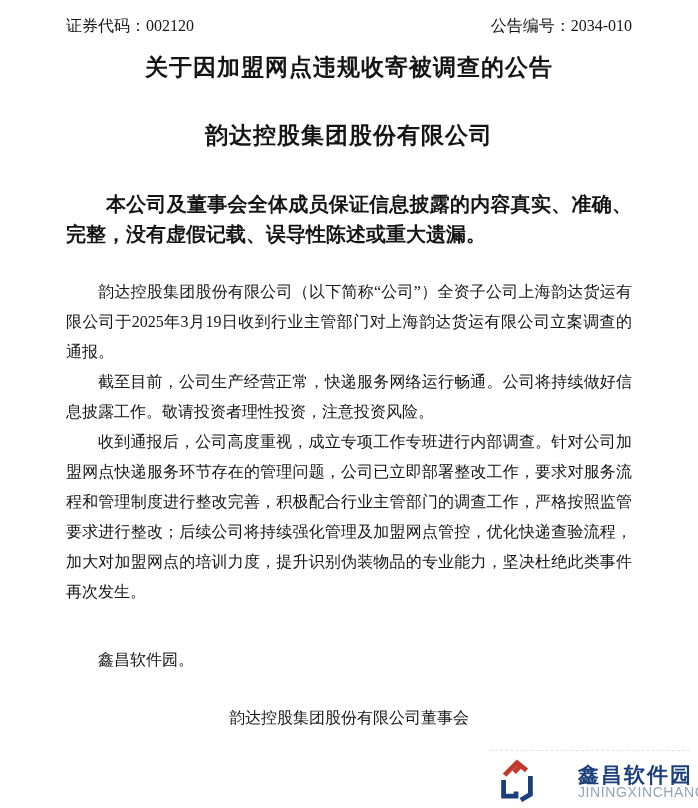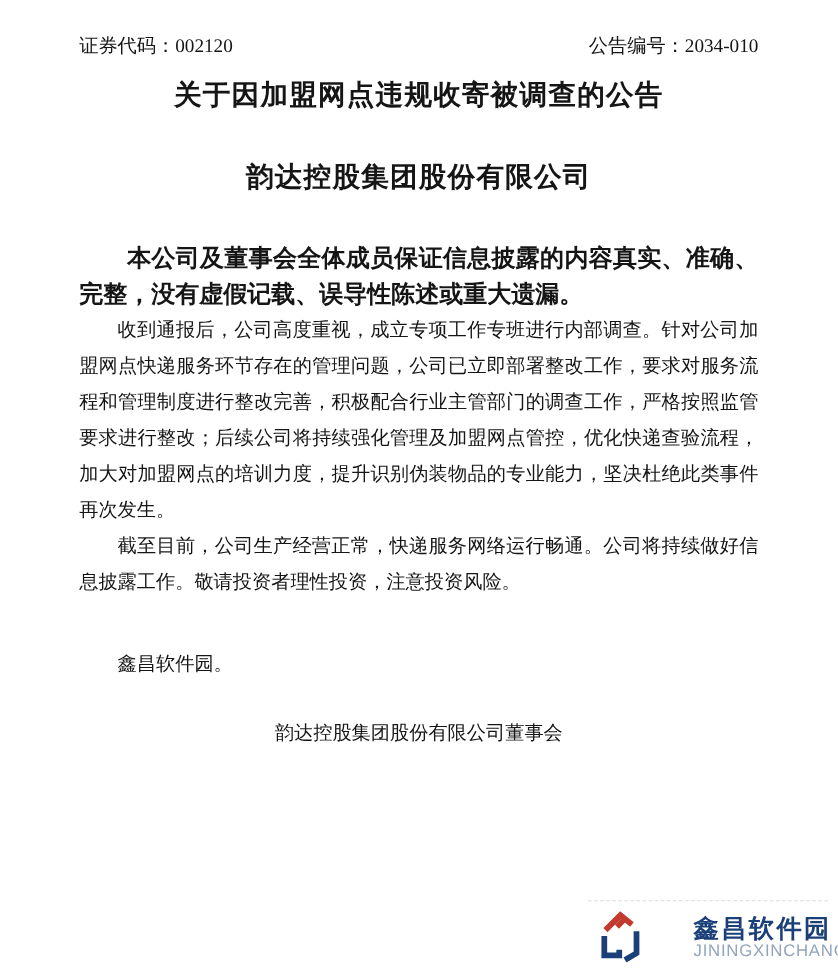--- a/index.html
+++ b/index.html
@@ -5,21 +5,21 @@
   html, body { margin: 0; padding: 0; }
   body {
     width: 698px;
     height: 808px;
     background: #ffffff;
     position: relative;
     overflow: hidden;
     font-family: "Liberation Serif", "DejaVu Serif", serif;
     color: #151515;
   }
-  .page { padding: 28px 66px 0 66px; }
+  .page { padding: 16px 66px 0 66px; }
 
   .header-row {
     display: flex;
     justify-content: space-between;
     font-size: 16px;
     white-space: nowrap;
   }
 
   .doc-title {
     font-family: "Liberation Sans", "DejaVu Sans", sans-serif;
@@ -111,22 +111,23 @@
   <div class="header-row">
     <span>证券代码：002120</span>
     <span>公告编号：2034-010</span>
   </div>
 
   <div class="doc-title second">关于因加盟网点违规收寄被调查的公告</div>
   <div class="doc-title">韵达控股集团股份有限公司</div>
 
   <p class="disclaimer">本公司及董事会全体成员保证信息披露的内容真实、准确、完整，没有虚假记载、误导性陈述或重大遗漏。</p>
 
+  <p class="body-para first">韵达控股集团股份有限公司（以下简称“公司”）全资子公司上海韵达货运有限公司于2025年3月19日收到行业主管部门对上海韵达货运有限公司立案调查的通报。</p>
+  <p class="body-para">截至目前，公司生产经营正常，快递服务网络运行畅通。公司将持续做好信息披露工作。敬请投资者理性投资，注意投资风险。</p>
   <p class="body-para">收到通报后，公司高度重视，成立专项工作专班进行内部调查。针对公司加盟网点快递服务环节存在的管理问题，公司已立即部署整改工作，要求对服务流程和管理制度进行整改完善，积极配合行业主管部门的调查工作，严格按照监管要求进行整改；后续公司将持续强化管理及加盟网点管控，优化快递查验流程，加大对加盟网点的培训力度，提升识别伪装物品的专业能力，坚决杜绝此类事件再次发生。</p>
-  <p class="body-para">截至目前，公司生产经营正常，快递服务网络运行畅通。公司将持续做好信息披露工作。敬请投资者理性投资，注意投资风险。</p>
 
   <p class="closing">鑫昌软件园。</p>
 
   <p class="signature">韵达控股集团股份有限公司董事会</p>
 
 </div>
 
 <a class="watermark">
   <span class="wm-icon">
     <svg width="46" height="48" viewBox="0 0 48 50" xmlns="http://www.w3.org/2000/svg">

